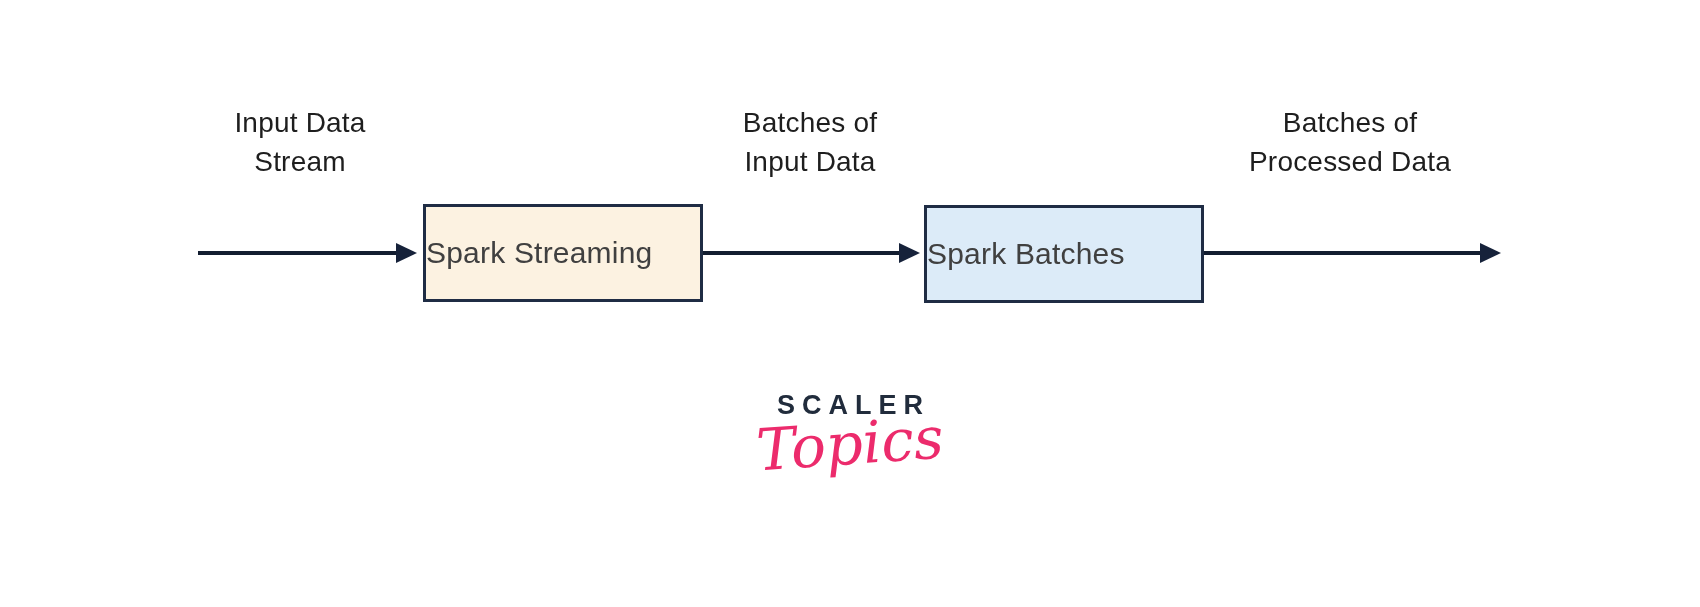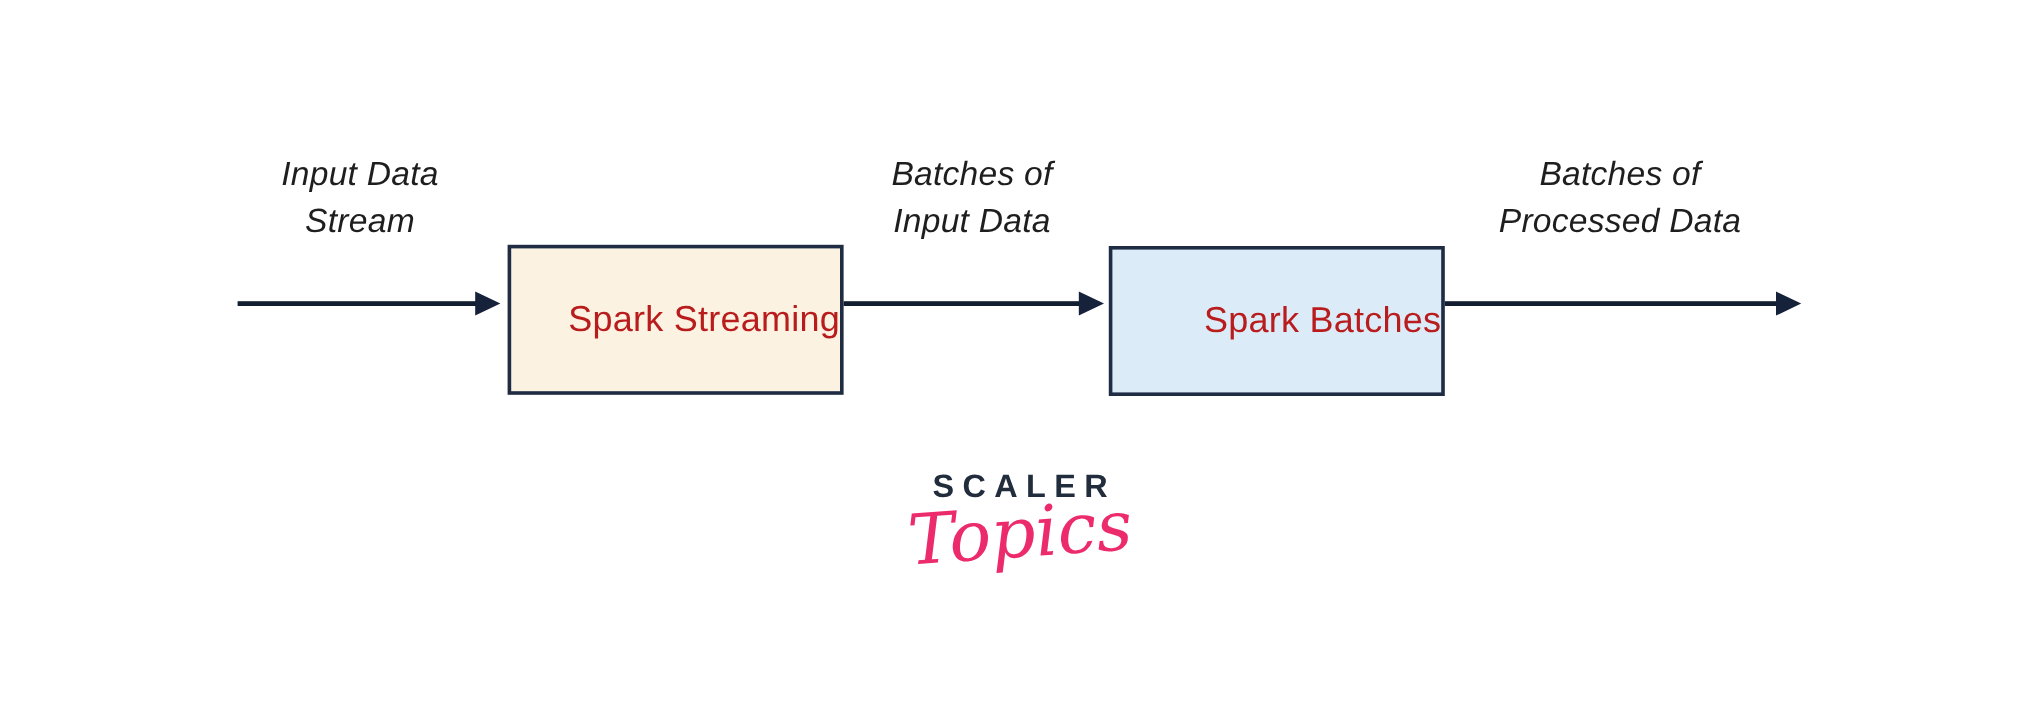--- a/index.html
+++ b/index.html
@@ -8,24 +8,23 @@
     width: 1700px;
     height: 607px;
     background: #ffffff;
     overflow: hidden;
     font-family: "Liberation Sans", sans-serif;
   }
 
   
   .flow-label {
     position: absolute;
-    top: 125px;
+    top: 103px;
     width: 340px;
     text-align: center;
-    font-style: italic;
     font-size: 28px;
     line-height: 39px;
     color: #1e1e1e;
     white-space: pre-line;
     letter-spacing: 0.2px;
   }
   .flow-label.l1 { left: 130px; }
   .flow-label.l2 { left: 640px; }
   .flow-label.l3 { left: 1180px; }
 
@@ -50,27 +49,27 @@
   .arrow2 .shaft { left: 702px; width: 198px; }
   .arrow2 .head  { left: 899px; }
   .arrow3 .shaft { left: 1203px; width: 278px; }
   .arrow3 .head  { left: 1480px; }
 
   
   .node {
     position: absolute;
     box-sizing: border-box;
     width: 280px;
-    height: 125px;
+    height: 98px;
     border: 3px solid #1f2c44;
     display: flex;
     align-items: center;
-    justify-content: flex-end;
+    justify-content: flex-start;
     font-size: 30px;
-    color: #b91c1c;
+    color: #404040;
     letter-spacing: 0.2px;
   }
   .node.streaming { left: 423px; top: 204px; background: #fcf2e1; }
   .node.engine    { left: 924px; top: 205px; background: #dcebf8; }
 
   
   .logo {
     position: absolute;
     left: 700px;
     top: 390px;

